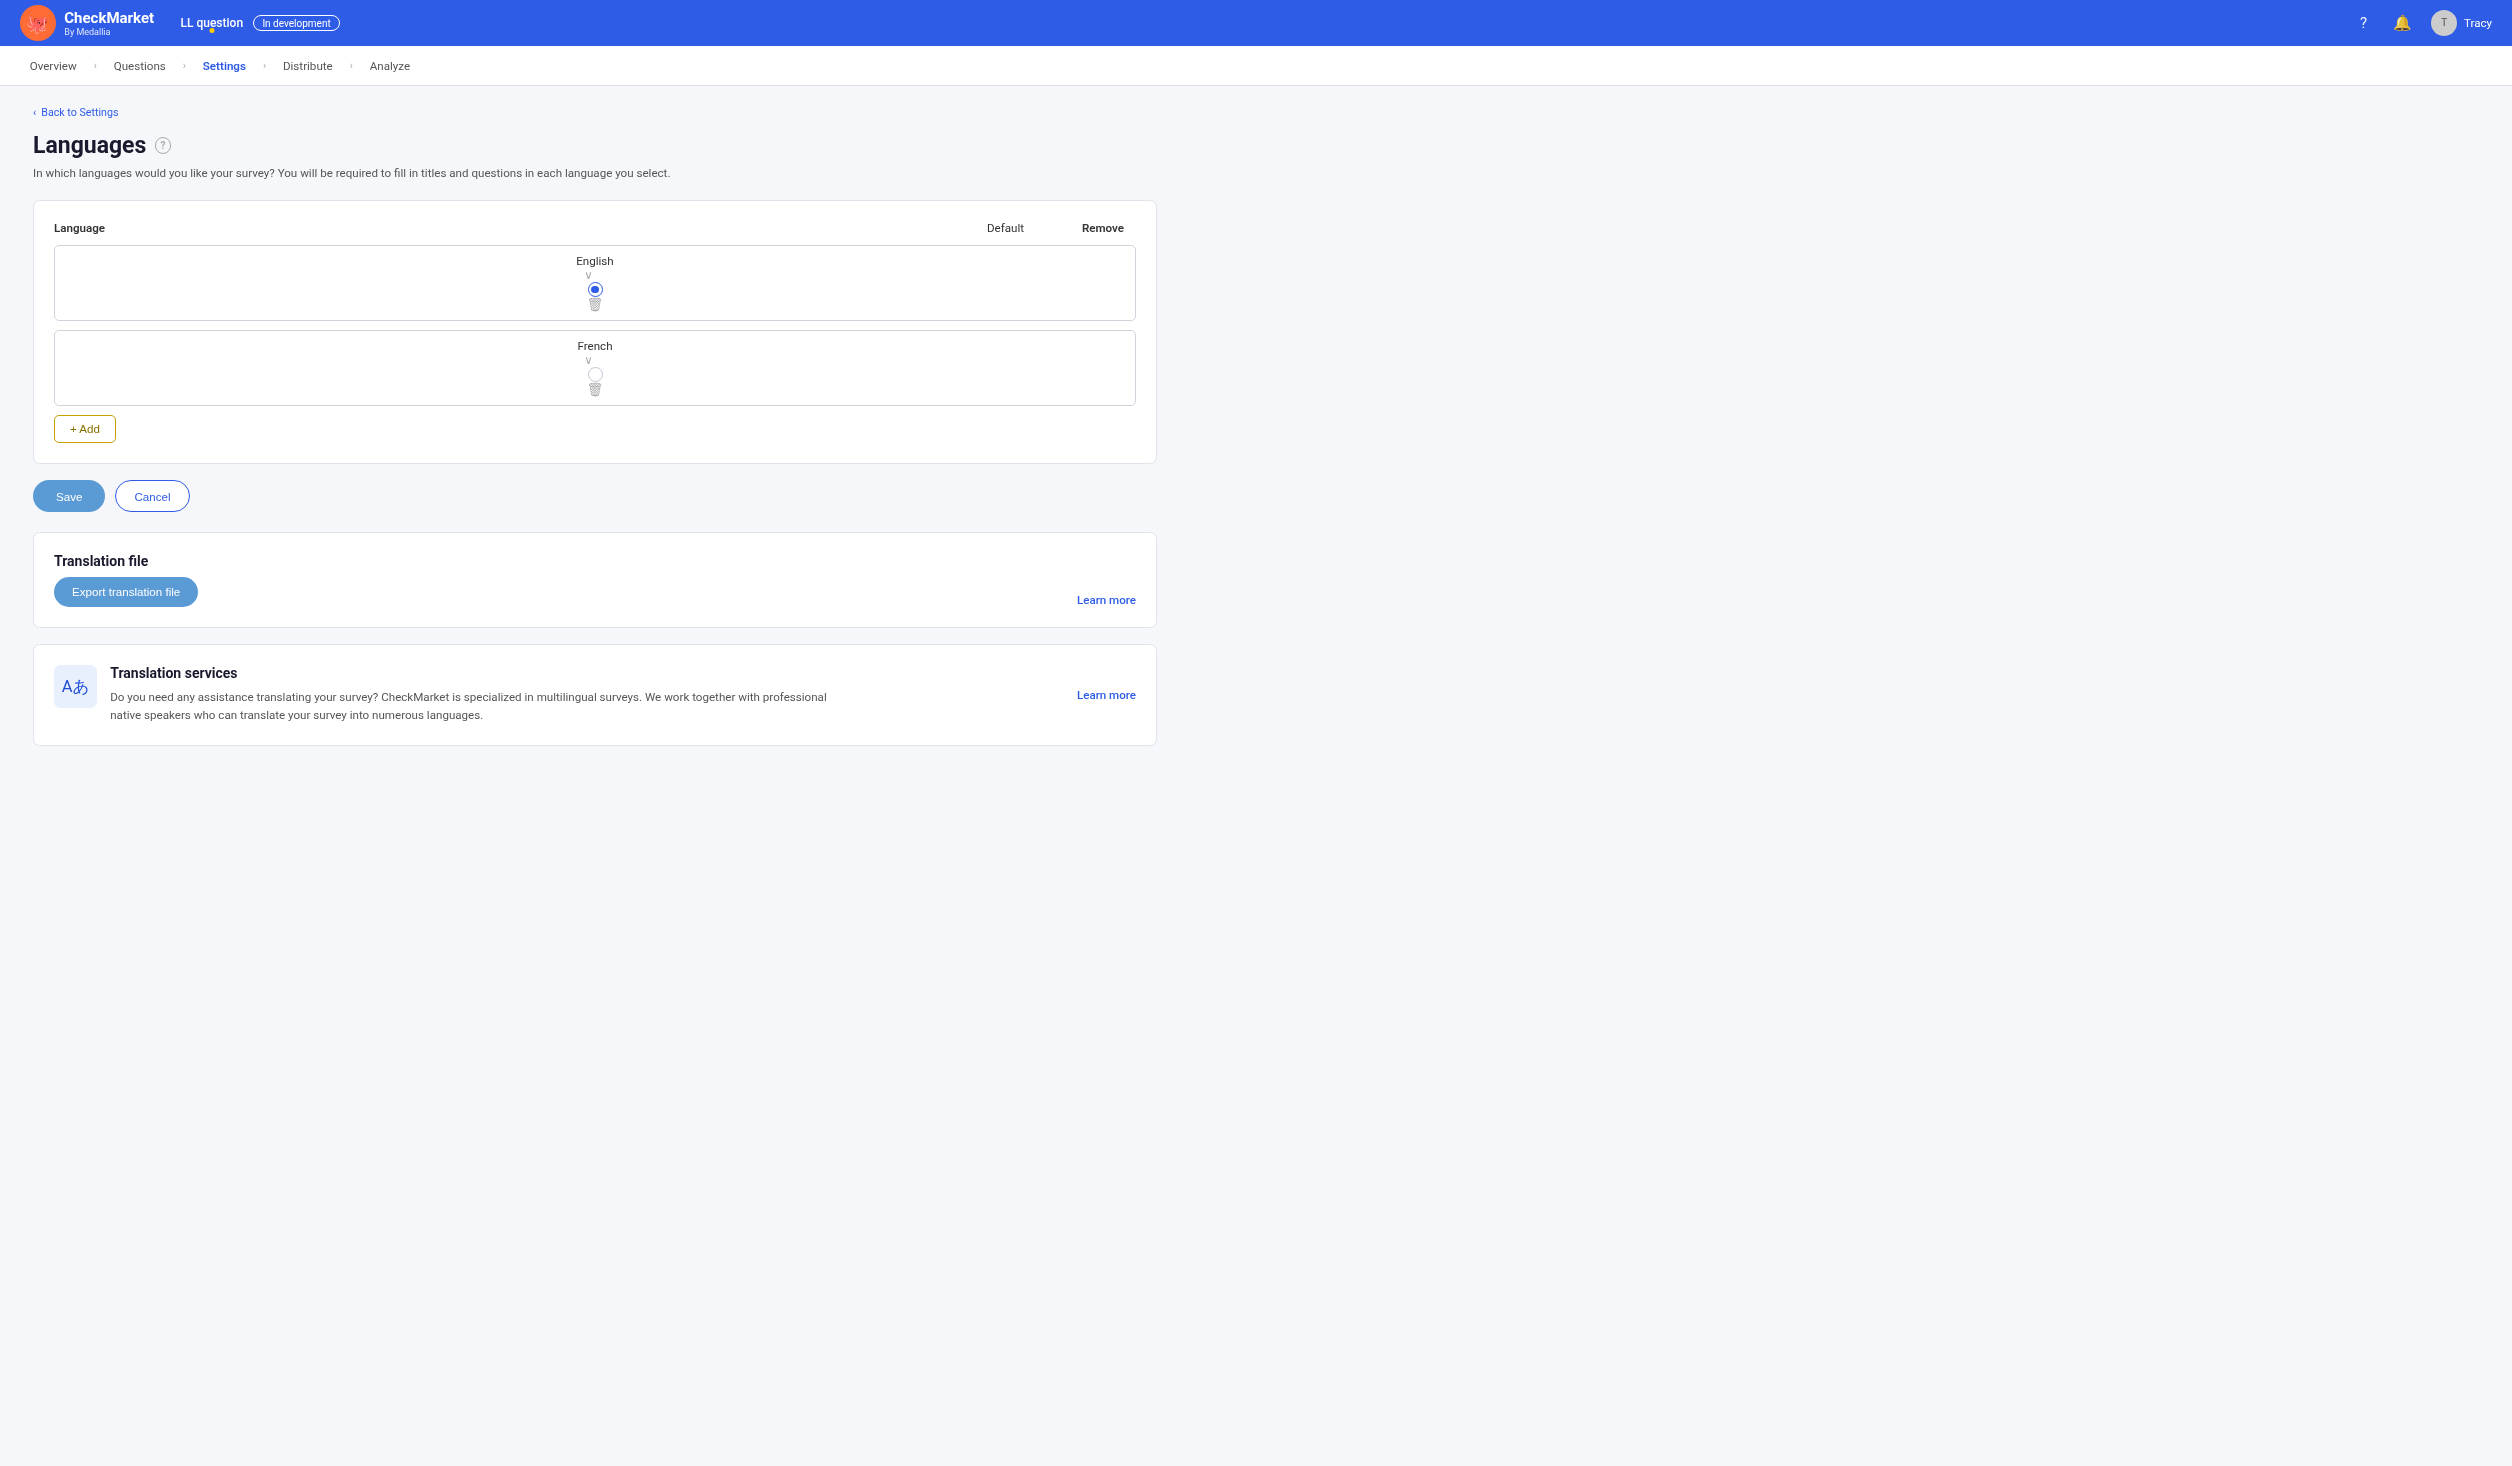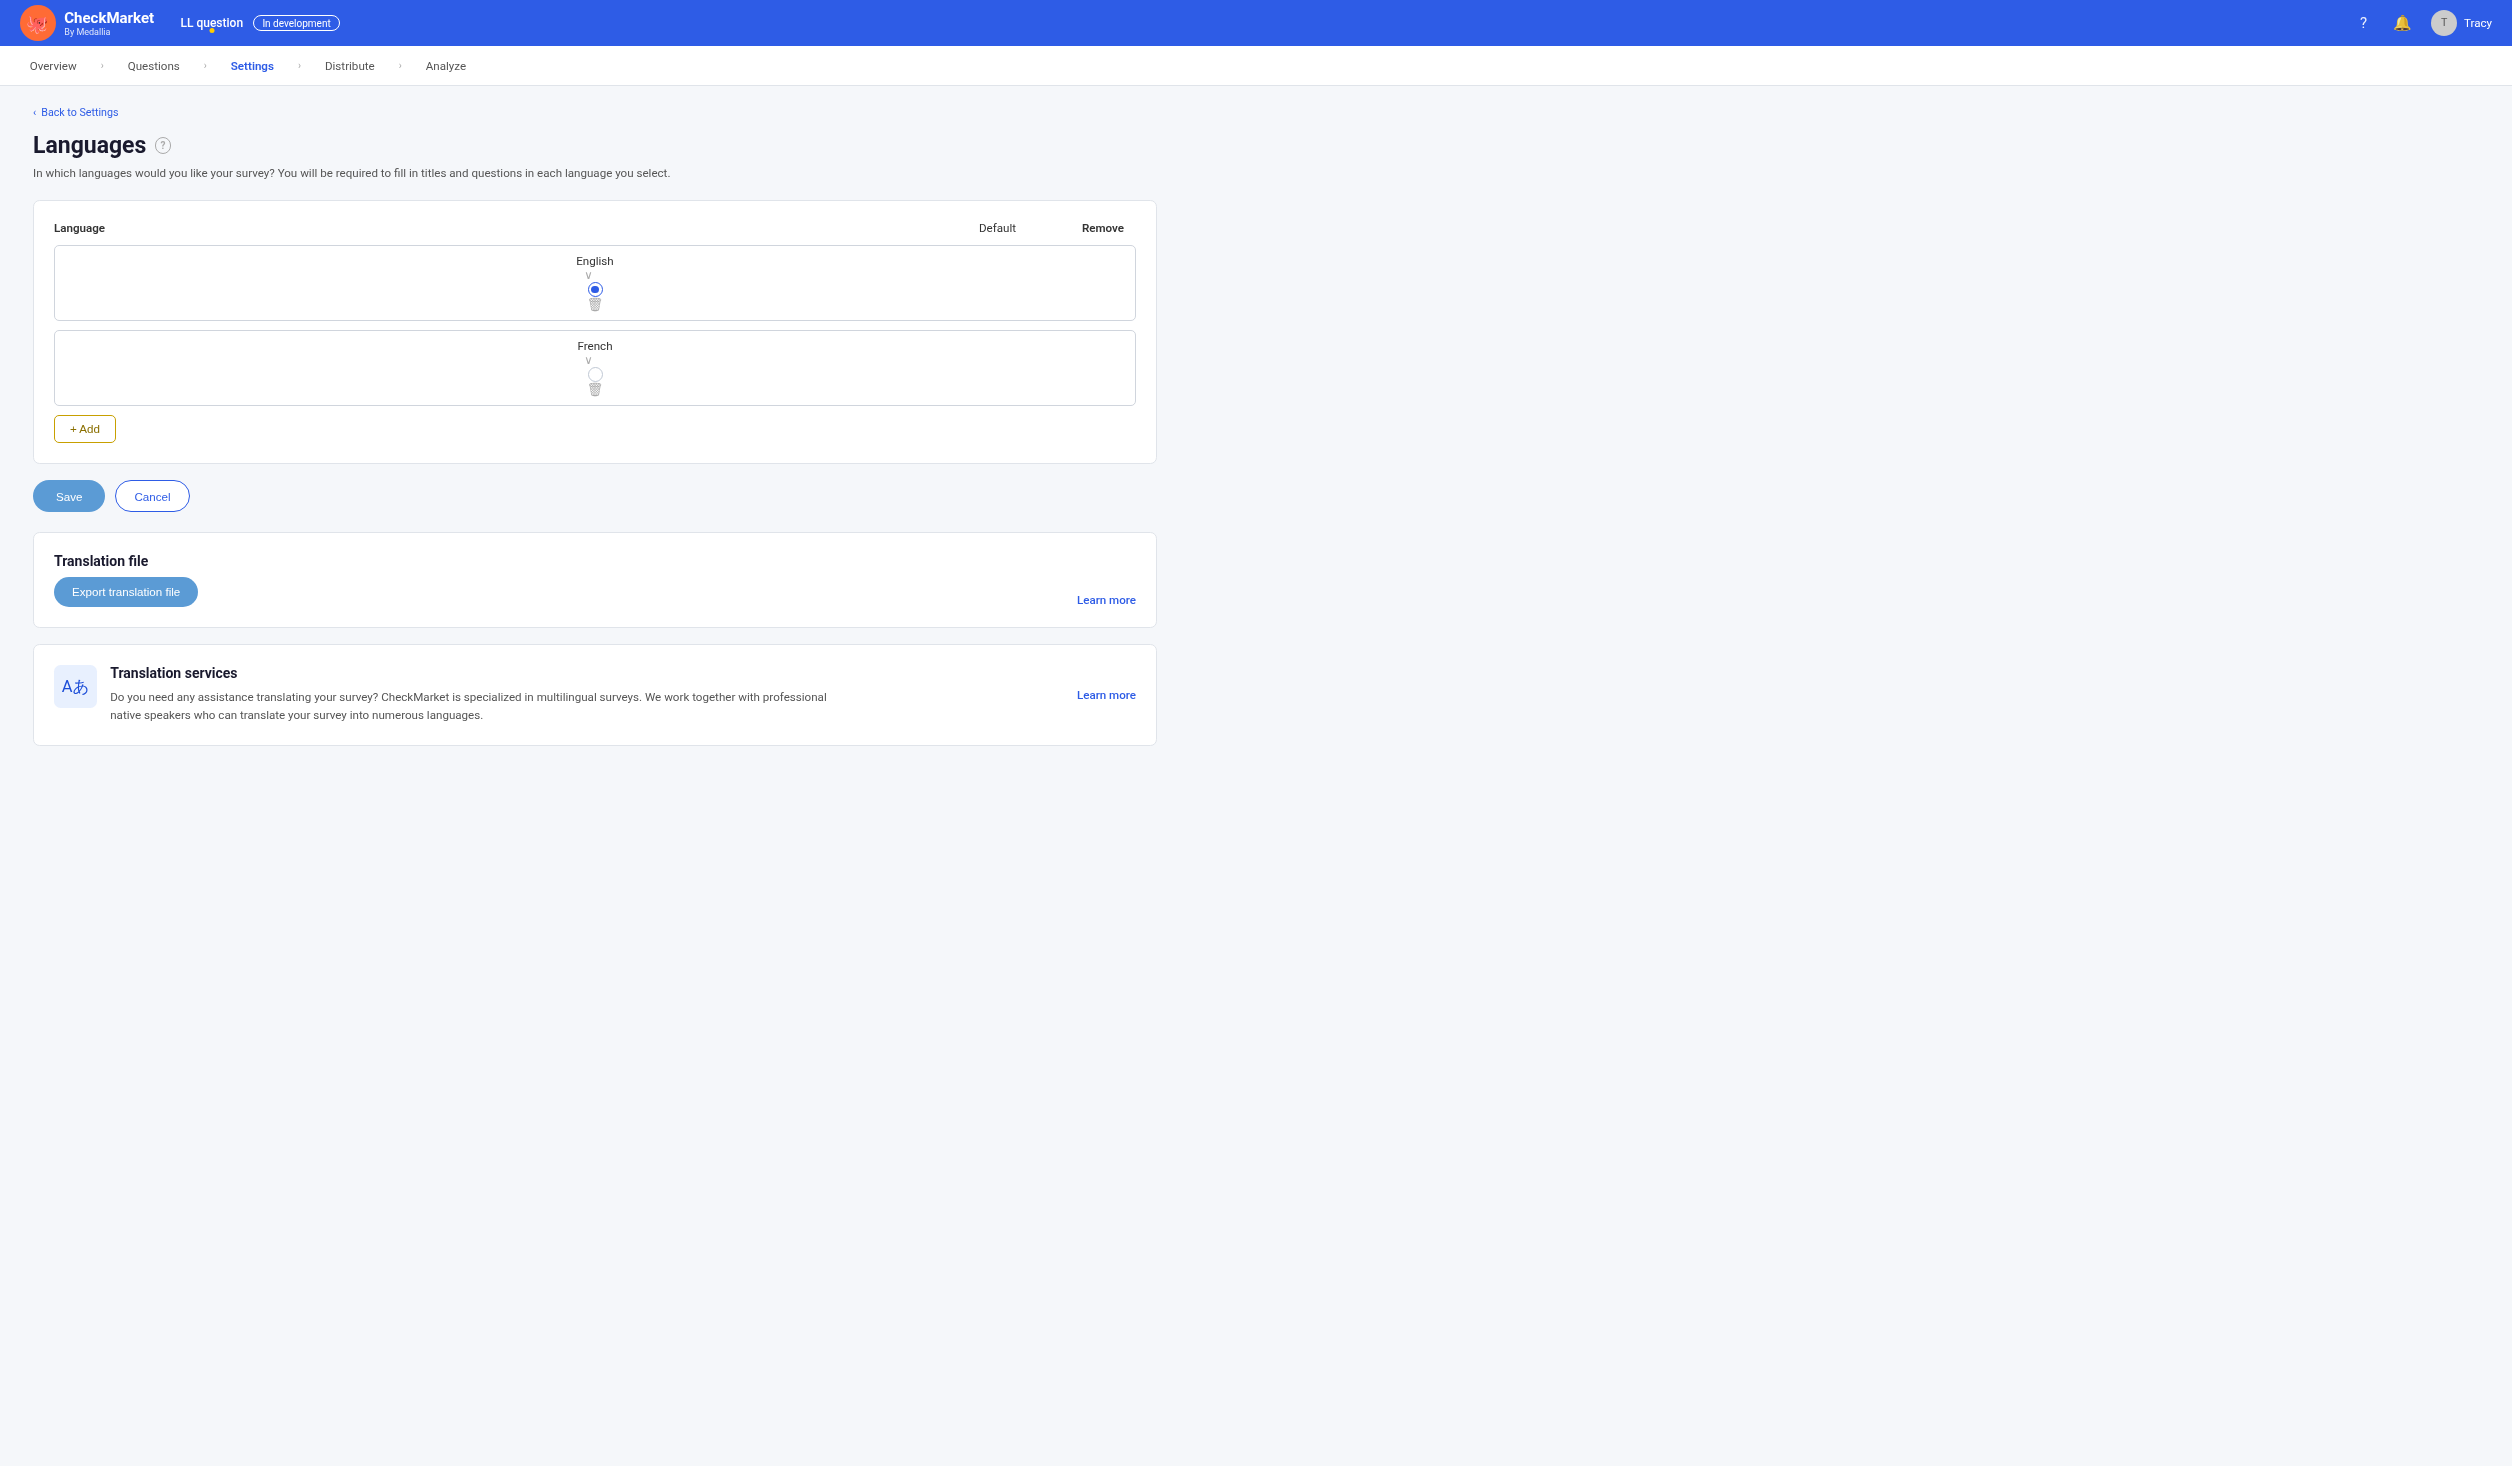--- a/index.html
+++ b/index.html
@@ -97,21 +97,21 @@
     }
 
     
     .nav-bar {
       background: white;
       border-bottom: 0.8px solid #e0e4ea;
       display: flex;
       align-items: center;
       padding: 0 26.4px;
       height: 40px;
-      gap: 19px;
+      gap: 12px;
     }
     .nav-item {
       display: flex;
       align-items: center;
       gap: 5px;
       font-size: 11.6px;
       color: #555;
       cursor: pointer;
       padding: 3.3px 3.3px;
     }
@@ -168,21 +168,20 @@
       border: 0.8px solid #e0e4ea;
       border-radius: 6.6px;
       padding: 20px;
       margin-bottom: 16.5px;
     }
 
     .lang-table-header {
       display: flex;
       align-items: center;
       margin-bottom: 10px;
-      gap: 8px;
     }
     .lang-col-label {
       flex: 1;
       font-size: 11.6px;
       font-weight: 600;
       color: #333;
     }
     .lang-col-default {
       width: 83px;
       text-align: left;

